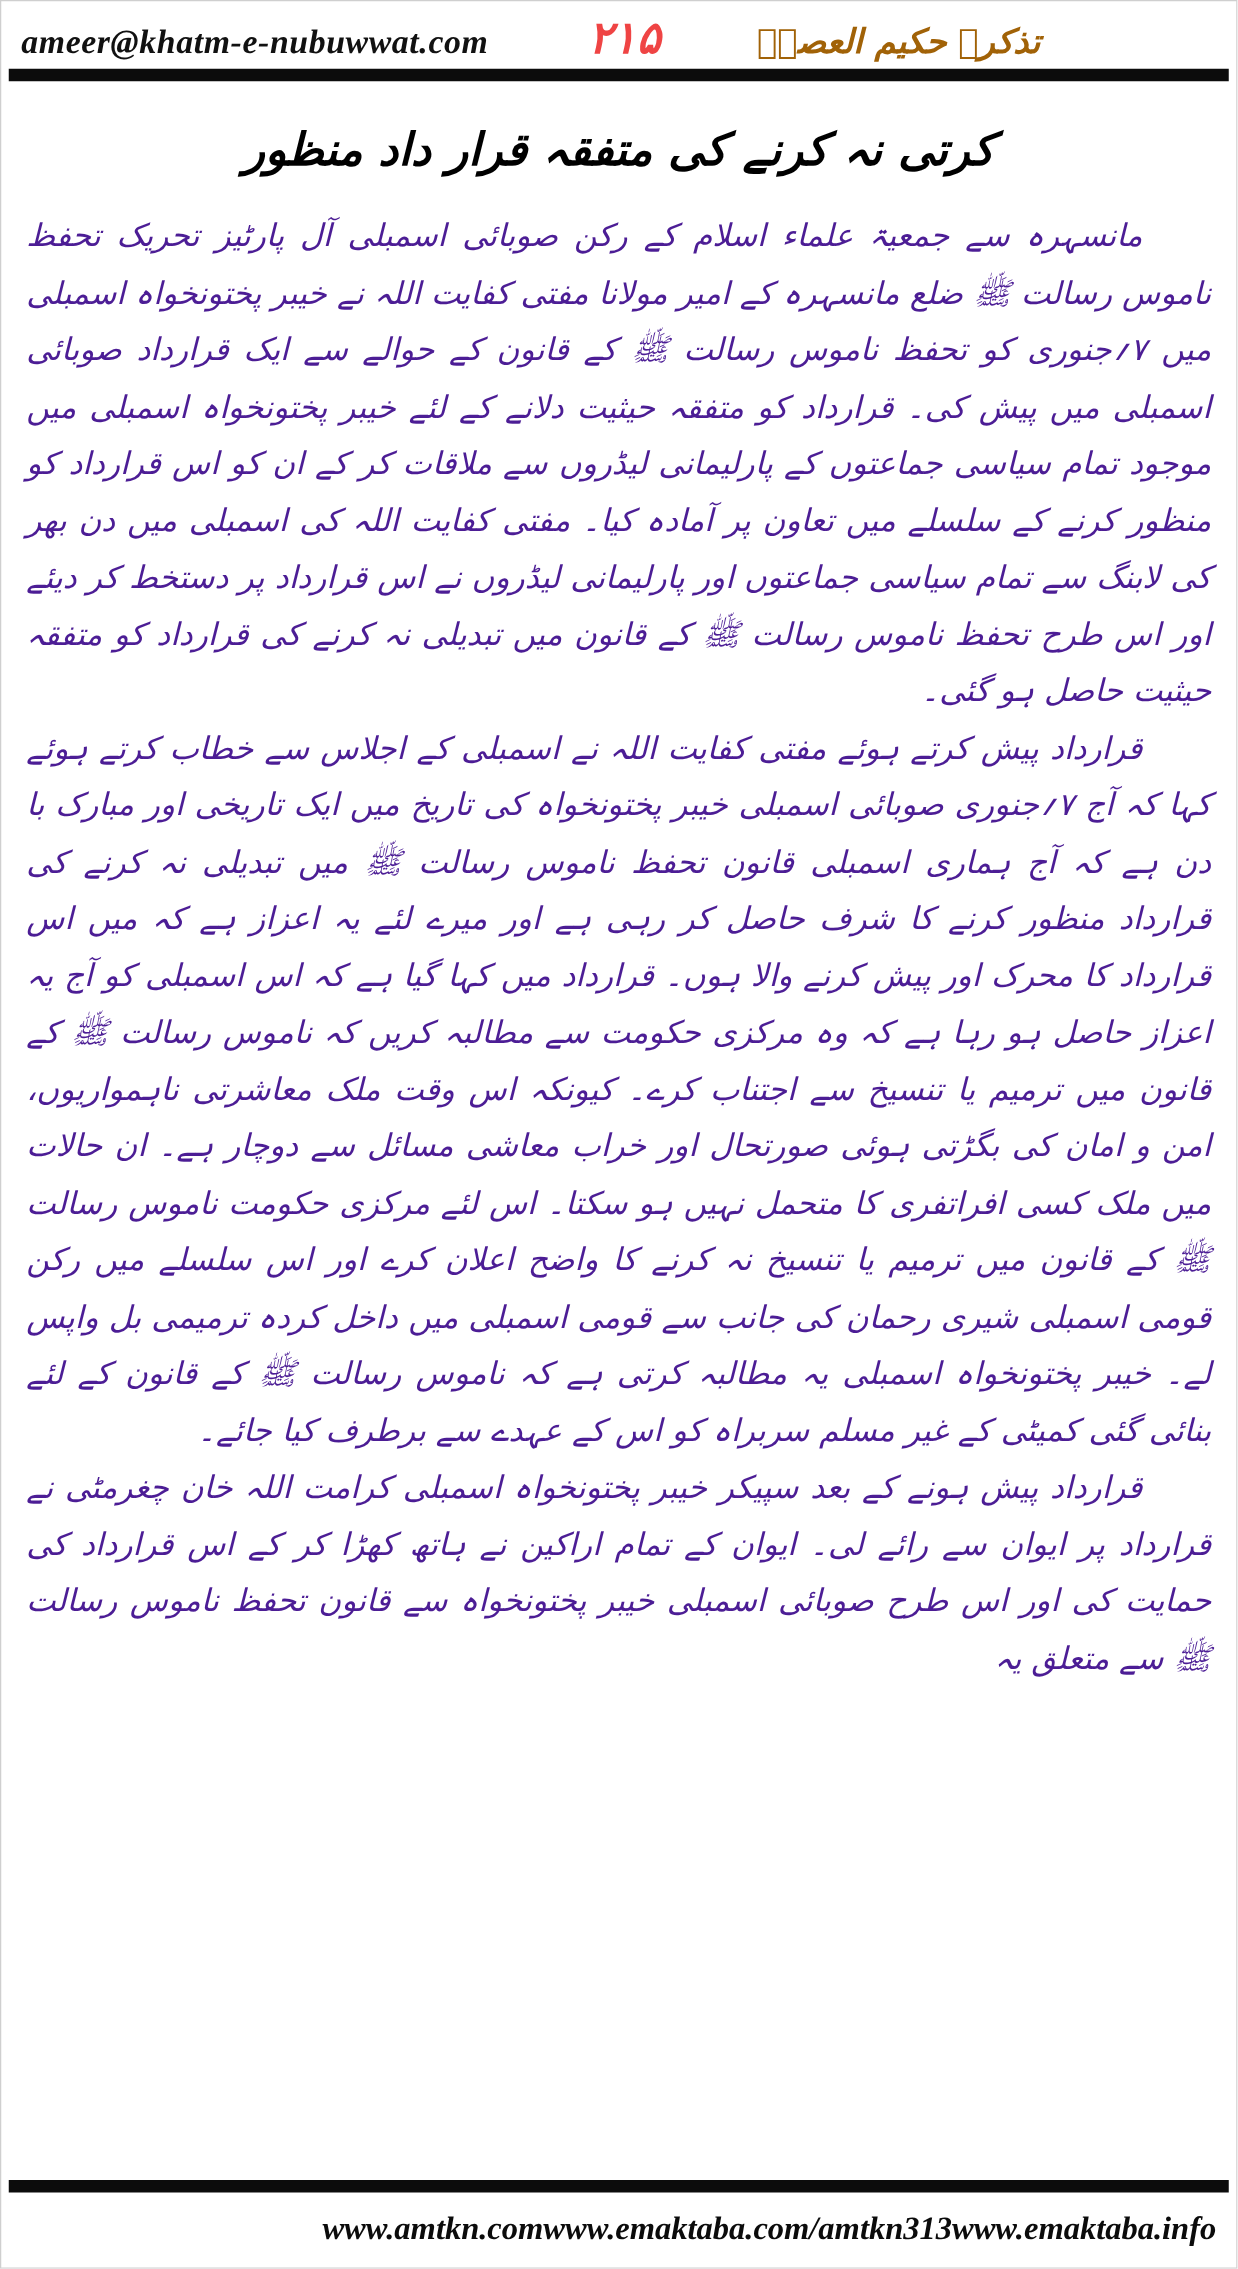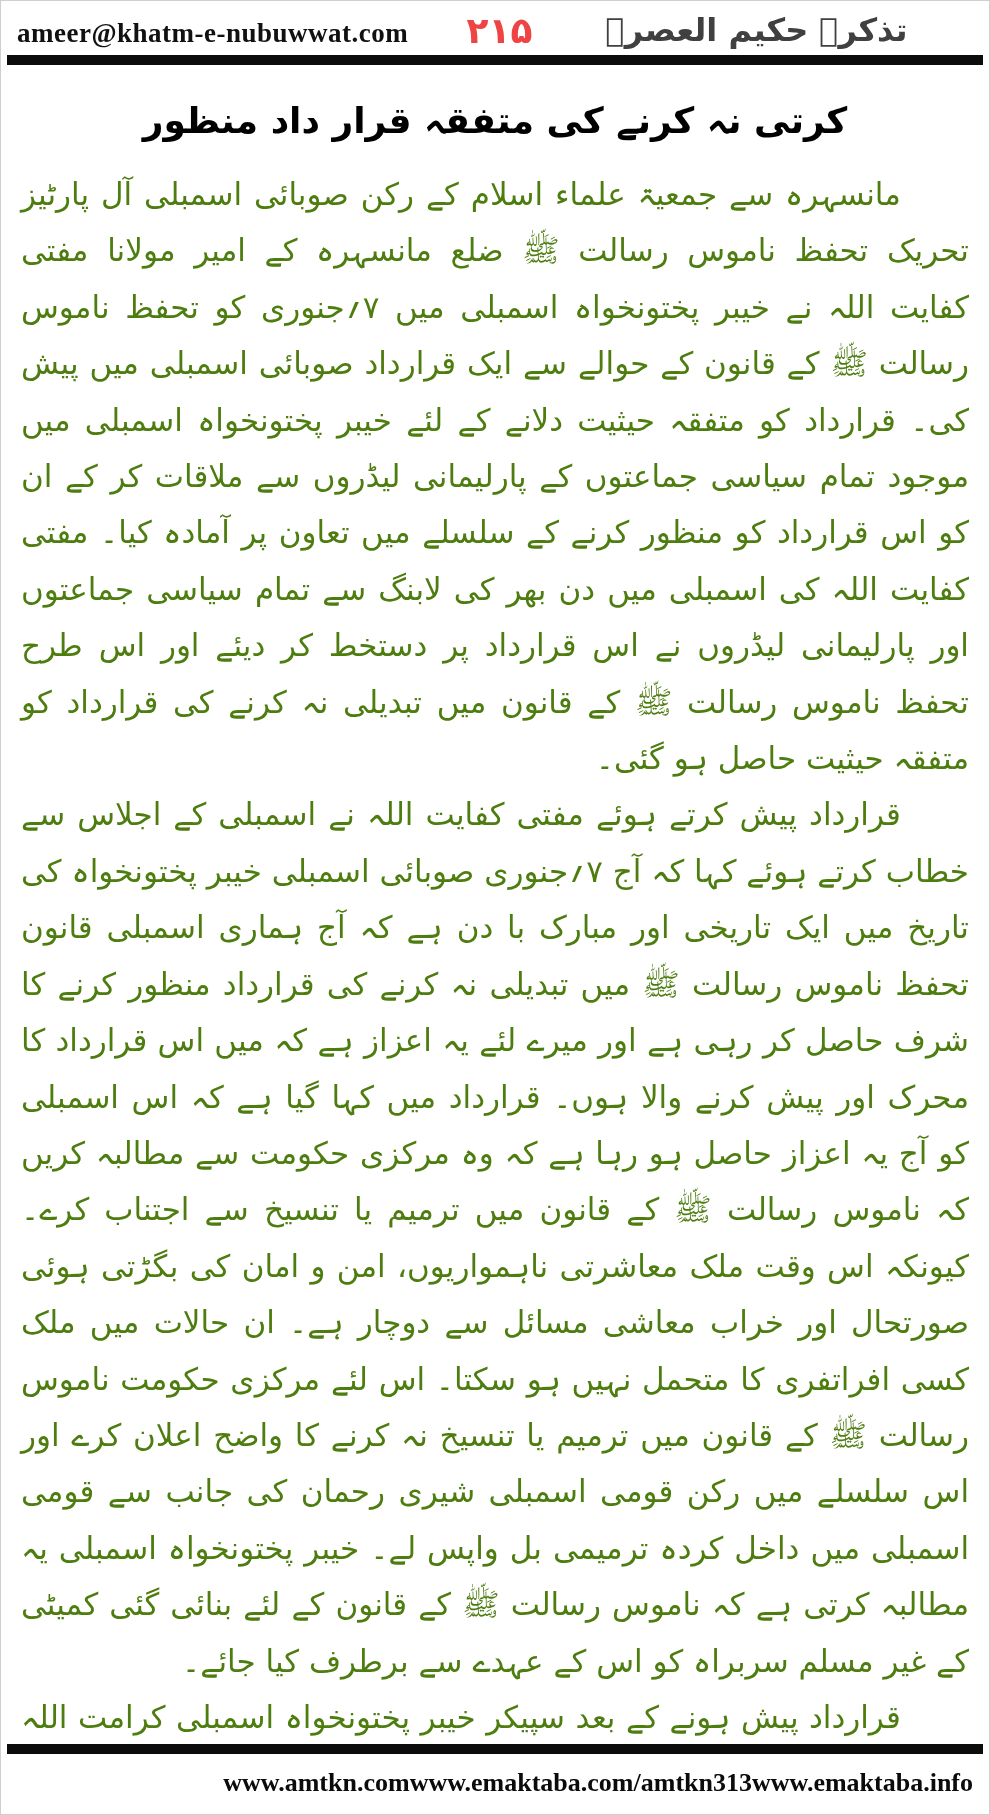--- a/index.html
+++ b/index.html
@@ -7,20 +7,21 @@
   body { font-family: "DejaVu Sans", sans-serif; }
   .page {
     width: 990px;
     height: 1815px;
     margin: 0 auto;
     background: #ffffff;
     border: 1px solid #cfcfcf;
     display: flex;
     flex-direction: column;
     overflow: hidden;
+    font-style: italic;
   }
   
   .header {
     display: flex;
     align-items: flex-end;
     padding: 10px 16px 4px 16px;
     min-height: 52px;
   }
   .header .email {
     flex: 1.15;
@@ -40,22 +41,22 @@
     font-size: 36px;
     color: #ef4444;
     line-height: 1;
   }
   .header .book-title {
     flex: 1;
     direction: rtl;
     text-align: left;
     font-family: "DejaVu Sans", sans-serif;
     font-weight: bold;
-    font-size: 32px;
-    color: #404040;
+    font-size: 27px;
+    color: #a16207;
     padding-left: 6px;
     margin-left: 40px;
   }
   
   .rule {
     height: 10px;
     background: #0c0c0c;
     margin: 0 6px;
   }
   .rule.top { margin-top: 2px; }
@@ -76,24 +77,24 @@
     margin-bottom: 14px;
     color: #000;
   }
   .heading .line2 {
     font-size: 36px;
     margin-top: 6px;
   }
   .body-paragraph {
     text-align: justify;
     text-align-last: right;
-    font-size: 31px;
+    font-size: 25px;
     line-height: 1.82;
     text-indent: 2.2em;
-    color: #4d7c0f;
+    color: #4c1d95;
   }
   
   .footer {
     display: flex;
     justify-content: flex-end;
     align-items: center;
     direction: ltr;
     padding: 12px 16px 16px 16px;
     font-family: "Liberation Serif", serif;
     font-weight: bold;

